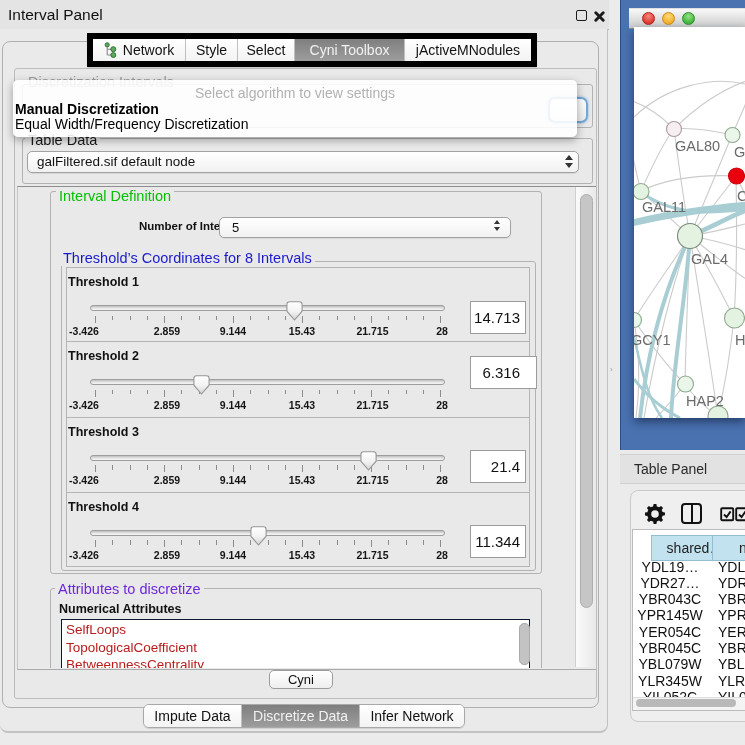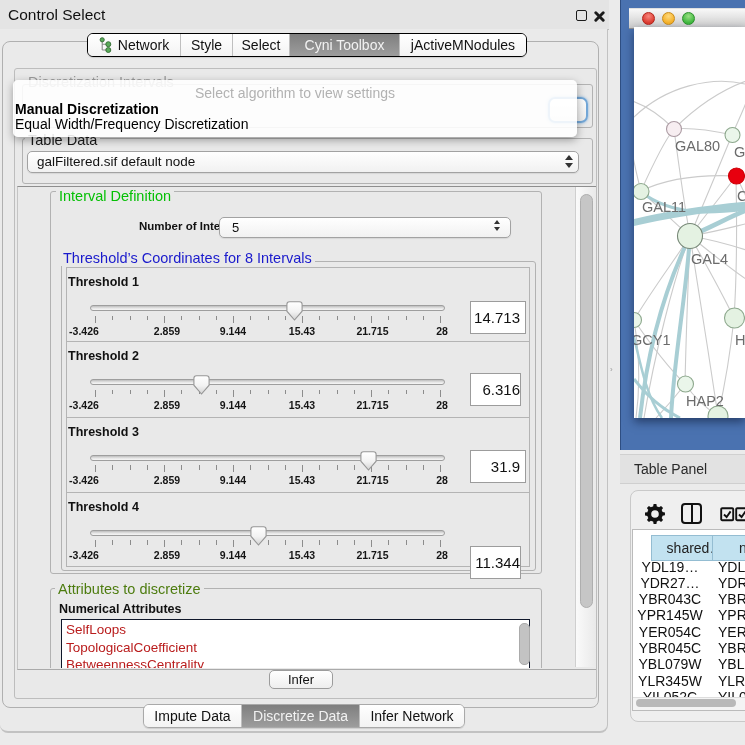--- a/index.html
+++ b/index.html
@@ -13,21 +13,21 @@
 .vbox{position:absolute;background:#fff;border:1px solid #9c9c9c;font-size:15px;color:#111;text-align:right;}
 .tick{position:absolute;width:1px;background:#8c8c8c;}
 .tlab{position:absolute;font-size:10.5px;font-weight:bold;color:#151515;white-space:nowrap;transform:translateX(-50%);}
 .thlab{position:absolute;font-size:12.5px;font-weight:bold;color:#111;}
 .track{position:absolute;height:4px;border:1px solid #9e9e9e;border-radius:3px;
   background:linear-gradient(#bdbdbd,#e6e6e6 55%,#f6f6f6);}
 .seg{display:inline-block;height:22px;line-height:22px;font-size:14px;color:#111;text-align:center;vertical-align:top;}
 </style></head><body>
 
 <div class="ab" style="left:0;top:0;width:609px;height:29px;background:#e4e4e4;border-bottom:1px solid #bcbcbc;"></div>
-<div class="ab" style="left:8px;top:6px;font-size:15.5px;color:#111;">Control Select</div>
+<div class="ab" style="left:8px;top:6px;font-size:15.5px;color:#111;">Interval Panel</div>
 <div class="ab" style="left:576px;top:10px;width:9px;height:9px;border:1.6px solid #1b1b1b;border-radius:2px;"></div>
 <svg class="ab" style="left:594px;top:10.5px" width="11" height="11" viewBox="0 0 11 11">
 <path d="M1.8 1.8 L9.2 9.2 M9.2 1.8 L1.8 9.2" stroke="#1b1b1b" stroke-width="2.9" stroke-linecap="round"></path>
   </svg>
 <div class="ab" style="left:0;top:29px;width:607px;height:702px;background:#eaeaea;border-right:1px solid #c2c2c2;border-bottom:2px solid #c2c2c2;border-bottom-left-radius:8px;border-bottom-right-radius:8px;"></div>
 <div class="ab" style="left:2px;top:41px;width:595px;height:665px;border:1.5px solid #b0b0b0;border-radius:8px;"></div>
 <div class="ab" style="left:14px;top:68px;width:581px;height:629px;background:#e9e9e9;border:1px solid #bdbdbd;border-radius:3px;"></div>
 <div class="gb" style="left:22px;top:84px;width:569px;height:42px;"></div>
 <div class="gt" style="left:25px;top:75px;color:#9a9a9a;background:transparent;">Discretization Intervals</div>
 <div class="ab" style="left:548px;top:97px;width:36px;height:22px;border:2.5px solid #73a7d7;border-radius:7px;background:linear-gradient(#fdfdfd,#ececec);box-shadow:0 0 3px rgba(100,160,220,0.8);"></div>
@@ -109,21 +109,21 @@
 <div class="tick" style="left:388.2px;top:389.5px;height:4.5px;"></div>
 <div class="tick" style="left:405.5px;top:389.5px;height:4.5px;"></div>
 <div class="tick" style="left:422.8px;top:389.5px;height:4.5px;"></div>
 <div class="tick" style="left:440px;top:389.5px;height:7px;"></div>
 <div class="tlab" style="left:84px;top:398.5px;">-3.426</div>
 <div class="tlab" style="left:167px;top:398.5px;">2.859</div>
 <div class="tlab" style="left:233px;top:398.5px;">9.144</div>
 <div class="tlab" style="left:302px;top:398.5px;">15.43</div>
 <div class="tlab" style="left:372.5px;top:398.5px;">21.715</div>
 <div class="tlab" style="left:442px;top:398.5px;">28</div>
-<div class="vbox" style="left:470px;top:373px;width:49px;height:31px;line-height:31px;padding-right:0;">6.316</div>
+<div class="vbox" style="left:470px;top:356px;width:49px;height:31px;line-height:31px;padding-right:16px;">6.316</div>
 <svg class="ab" style="left:192.5px;top:375px;" width="17" height="20" viewBox="0 0 17 20">
 <defs>
       <linearGradient id="thg341" x1="0" y1="0" x2="0" y2="1">
         <stop offset="0" stop-color="#ffffff"></stop>
         <stop offset="0.55" stop-color="#f2f2f2"></stop>
         <stop offset="1" stop-color="#d2d2d2"></stop>
       </linearGradient>
     </defs>
 <path d="M3.5 0.7 H13.5 A2.6 2.6 0 0 1 16.1 3.3 V10.2 L8.5 19 L0.9 10.2 V3.3 A2.6 2.6 0 0 1 3.5 0.7 Z" fill="url(#thg341)" stroke="#969696" stroke-width="1.1"></path>
   </svg>
@@ -150,21 +150,21 @@
 <div class="tick" style="left:388.2px;top:465px;height:4.5px;"></div>
 <div class="tick" style="left:405.5px;top:465px;height:4.5px;"></div>
 <div class="tick" style="left:422.8px;top:465px;height:4.5px;"></div>
 <div class="tick" style="left:440px;top:465px;height:7px;"></div>
 <div class="tlab" style="left:84px;top:474px;">-3.426</div>
 <div class="tlab" style="left:167px;top:474px;">2.859</div>
 <div class="tlab" style="left:233px;top:474px;">9.144</div>
 <div class="tlab" style="left:302px;top:474px;">15.43</div>
 <div class="tlab" style="left:372.5px;top:474px;">21.715</div>
 <div class="tlab" style="left:442px;top:474px;">28</div>
-<div class="vbox" style="left:470px;top:450px;width:49px;height:31px;line-height:31px;padding-right:5px;">31.9</div>
+<div class="vbox" style="left:470px;top:450px;width:49px;height:31px;line-height:31px;padding-right:5px;">21.4</div>
 <svg class="ab" style="left:360px;top:450.5px;" width="17" height="20" viewBox="0 0 17 20">
 <defs>
       <linearGradient id="thg416" x1="0" y1="0" x2="0" y2="1">
         <stop offset="0" stop-color="#ffffff"></stop>
         <stop offset="0.55" stop-color="#f2f2f2"></stop>
         <stop offset="1" stop-color="#d2d2d2"></stop>
       </linearGradient>
     </defs>
 <path d="M3.5 0.7 H13.5 A2.6 2.6 0 0 1 16.1 3.3 V10.2 L8.5 19 L0.9 10.2 V3.3 A2.6 2.6 0 0 1 3.5 0.7 Z" fill="url(#thg416)" stroke="#969696" stroke-width="1.1"></path>
   </svg>
@@ -191,44 +191,44 @@
 <div class="tick" style="left:388.2px;top:540px;height:4.5px;"></div>
 <div class="tick" style="left:405.5px;top:540px;height:4.5px;"></div>
 <div class="tick" style="left:422.8px;top:540px;height:4.5px;"></div>
 <div class="tick" style="left:440px;top:540px;height:7px;"></div>
 <div class="tlab" style="left:84px;top:549px;">-3.426</div>
 <div class="tlab" style="left:167px;top:549px;">2.859</div>
 <div class="tlab" style="left:233px;top:549px;">9.144</div>
 <div class="tlab" style="left:302px;top:549px;">15.43</div>
 <div class="tlab" style="left:372.5px;top:549px;">21.715</div>
 <div class="tlab" style="left:442px;top:549px;">28</div>
-<div class="vbox" style="left:470px;top:525px;width:49px;height:31px;line-height:31px;margin-top:21px;">11.344</div>
+<div class="vbox" style="left:470px;top:525px;width:49px;height:31px;line-height:31px;padding-right:5px;">11.344</div>
 <svg class="ab" style="left:249.5px;top:525.5px;" width="17" height="20" viewBox="0 0 17 20">
 <defs>
       <linearGradient id="thg491" x1="0" y1="0" x2="0" y2="1">
         <stop offset="0" stop-color="#ffffff"></stop>
         <stop offset="0.55" stop-color="#f2f2f2"></stop>
         <stop offset="1" stop-color="#d2d2d2"></stop>
       </linearGradient>
     </defs>
 <path d="M3.5 0.7 H13.5 A2.6 2.6 0 0 1 16.1 3.3 V10.2 L8.5 19 L0.9 10.2 V3.3 A2.6 2.6 0 0 1 3.5 0.7 Z" fill="url(#thg491)" stroke="#969696" stroke-width="1.1"></path>
   </svg>
 <div class="ab" style="left:17px;top:575px;width:560px;height:93px;overflow:hidden;">
 <div class="gb" style="left:33px;top:13px;width:490px;height:90px;"></div>
-<div class="gt" style="left:38px;top:7px;color:#4d7c0f;">Attributes to discretize</div>
+<div class="gt" style="left:38px;top:7px;color:#6d28d9;">Attributes to discretize</div>
 <div class="thlab" style="left:42px;top:27px;">Numerical Attributes</div>
 <div class="ab" style="left:44px;top:44px;width:467px;height:60px;background:#fff;border:1px solid #0f172a;font-size:13.5px;color:#b91c1c;">
       <div style="margin:1px 0 0 4px;line-height:17.6px;font-size:13.5px;">SelfLoops<br>TopologicalCoefficient<br>BetweennessCentrality</div>
     </div>
 <div class="ab" style="left:502px;top:47.5px;width:9px;height:40px;background:#c3c3c3;border:1px solid #ababab;border-radius:5px;"></div>
 </div>
 <div class="ab" style="left:575px;top:187px;width:20px;height:480px;background:linear-gradient(90deg,#fafafa,#e9e9e9);border-left:1px solid #cfcfcf;"></div>
 <div class="ab" style="left:580px;top:194px;width:11px;height:412px;background:#c6c6c6;border:1px solid #aeaeae;border-radius:7px;"></div>
-<div class="ab" style="left:269px;top:670px;width:62px;height:17px;background:linear-gradient(#ffffff,#eeeeee);border:1px solid #9c9c9c;border-radius:5px;text-align:center;font-size:13px;line-height:17px;color:#111;">Infer</div>
-<div class="ab" style="left:87px;top:33px;height:22px;border:1px solid #000000;border-radius:6px;overflow:hidden;box-shadow:0 1px 1px rgba(0,0,0,0.12);white-space:nowrap;font-size:0;"><div class="seg" style="width:92px;background:linear-gradient(#ffffff,#f3f3f3);color:#111;"><svg width="15" height="16" viewBox="0 0 15 16" style="vertical-align:-3px;margin-right:4px;">
+<div class="ab" style="left:269px;top:670px;width:62px;height:17px;background:linear-gradient(#ffffff,#eeeeee);border:1px solid #9c9c9c;border-radius:5px;text-align:center;font-size:13px;line-height:17px;color:#111;">Cyni</div>
+<div class="ab" style="left:87px;top:33px;height:22px;border:6px solid #000000;border-radius:0;overflow:hidden;box-shadow:0 1px 1px rgba(0,0,0,0.12);white-space:nowrap;font-size:0;"><div class="seg" style="width:92px;background:linear-gradient(#ffffff,#f3f3f3);color:#111;"><svg width="15" height="16" viewBox="0 0 15 16" style="vertical-align:-3px;margin-right:4px;">
         <path d="M3.2 3 V13 M3.2 7.2 H8.5 M3.2 13 H8.5" stroke="#8a8a8a" stroke-width="1.1" fill="none"></path>
         <circle cx="3.2" cy="2.8" r="2.1" fill="#5aab5a" stroke="#336b33" stroke-width="0.9"></circle>
         <circle cx="9.3" cy="7.2" r="2.5" fill="#5aab5a" stroke="#336b33" stroke-width="0.9"></circle>
         <circle cx="9.3" cy="13" r="2.5" fill="#5aab5a" stroke="#336b33" stroke-width="0.9"></circle>
       </svg>Network</div><div class="seg" style="width:51px;background:linear-gradient(#ffffff,#f3f3f3);color:#111;border-left:1px solid #bfbfbf;">Style</div><div class="seg" style="width:56px;background:linear-gradient(#ffffff,#f3f3f3);color:#111;border-left:1px solid #bfbfbf;">Select</div><div class="seg" style="width:109px;background:linear-gradient(#7f7f7f,#9d9d9d);color:#f2f2f2;border-left:1px solid #bfbfbf;">Cyni Toolbox</div><div class="seg" style="width:126px;background:linear-gradient(#ffffff,#f3f3f3);color:#111;border-left:1px solid #bfbfbf;">jActiveMNodules</div></div>
 <div class="ab" style="left:143px;top:704px;height:22px;border:1px solid #a9a9a9;border-radius:6px;overflow:hidden;box-shadow:0 1px 1px rgba(0,0,0,0.12);white-space:nowrap;font-size:0;"><div class="seg" style="width:97px;background:linear-gradient(#ffffff,#f3f3f3);color:#111;">Impute Data</div><div class="seg" style="width:117px;background:linear-gradient(#7f7f7f,#9d9d9d);color:#f2f2f2;border-left:1px solid #bfbfbf;">Discretize Data</div><div class="seg" style="width:104px;background:linear-gradient(#ffffff,#f3f3f3);color:#111;border-left:1px solid #bfbfbf;">Infer Network</div></div>
 <div class="ab" style="left:13px;top:80px;width:564px;height:57px;background:rgba(255,255,255,0.88);border-radius:5px;box-shadow:0 3px 9px rgba(0,0,0,0.35);"></div>
 <div class="ab" style="left:13px;top:85px;width:564px;text-align:center;font-size:14px;color:#b2b2b2;">Select algorithm to view settings</div>
 <div class="ab" style="left:15px;top:101px;font-size:14px;font-weight:bold;color:#000;">Manual Discretization</div>
 <div class="ab" style="left:15px;top:116px;font-size:14px;color:#000;">Equal Width/Frequency Discretization</div>

